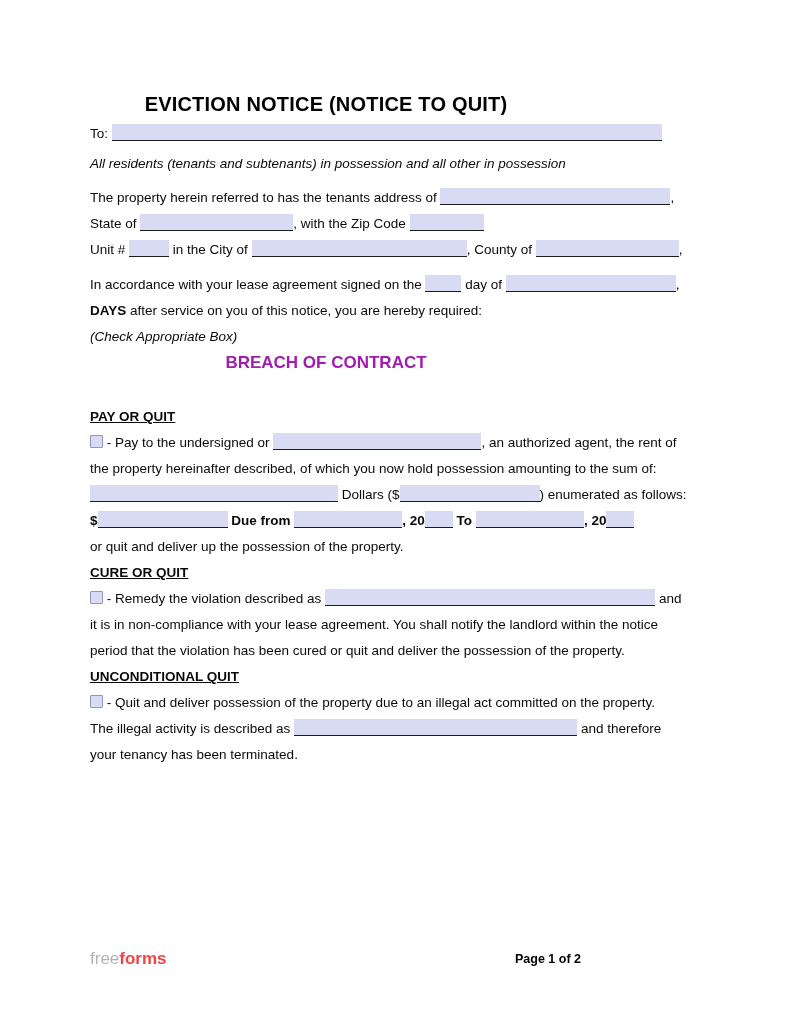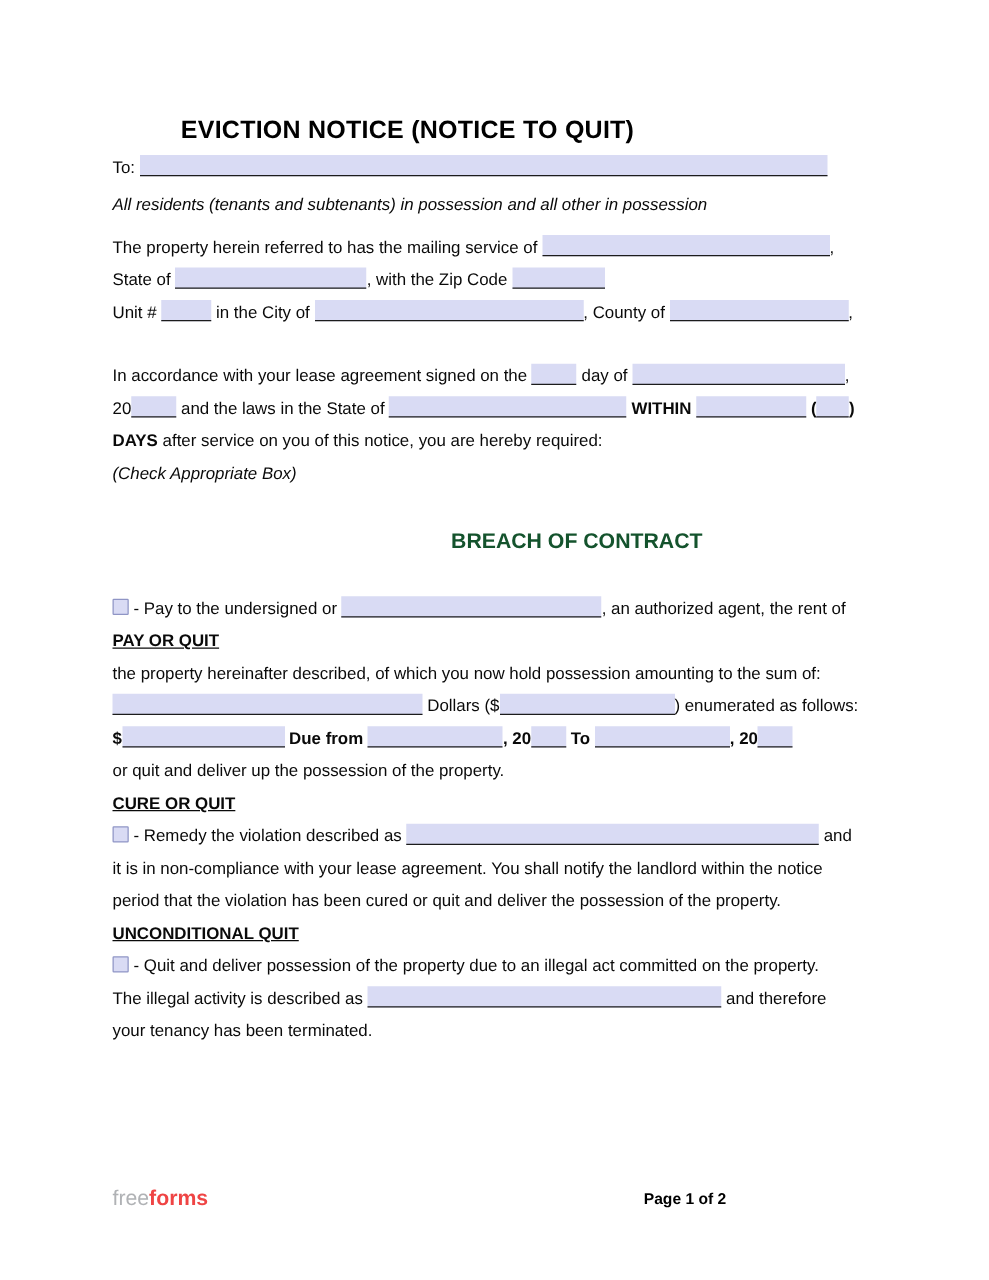--- a/index.html
+++ b/index.html
@@ -13,24 +13,24 @@
   .title{
     margin:0;text-align:center;font-size:20px;font-weight:bold;
     line-height:24px;letter-spacing:.2px;color:#000;
   }
   .line{height:26px;line-height:26px;white-space:nowrap;}
   .italic{font-style:italic;}
   .b{font-weight:bold;}
   .to-line{margin-top:5px;}
   .residents{margin-top:4px;}
   .para1{margin-top:8px;}
-  .para2{margin-top:25px;}
+  .para2{margin-top:9px;}
   .center-h{
-    margin-top:28px;height:26px;line-height:26px;text-align:right;
-    font-weight:bold;font-size:17px;color:#14532d;
+    height:26px;line-height:26px;text-align:center;
+    font-weight:bold;font-size:17px;color:#a21caf;
   }
   .sections{margin-top:28px;}
   .section-h{font-weight:bold;text-decoration:underline;}
   .field{
     display:inline-block;background:#d9dbf4;height:16px;
     border-bottom:1.5px solid #1c1c1c;vertical-align:-3px;
   }
   .checkbox{
     display:inline-block;width:11px;height:11px;background:#d9dbf4;
     border:1.2px solid #8f95c5;vertical-align:-1px;border-radius:1px;
@@ -59,21 +59,21 @@
 
     <div class="line to-line">
       <span>To:</span>
       <span class="field fw550"></span>
     </div>
 
     <div class="line italic residents">All residents (tenants and subtenants) in possession and all other in possession</div>
 
     <div class="para1">
       <div class="line">
-        <span>The property herein referred to has the mailing service of</span>
+        <span>The property herein referred to has the tenants address of</span>
         <span class="field fw230"></span><span>,</span>
       </div>
       <div class="line">
         <span>State of</span>
         <span class="field fw153"></span><span>, with the Zip Code</span>
         <span class="field fw74"></span>
       </div>
       <div class="line">
         <span>Unit #</span>
         <span class="field fw40"></span>
@@ -84,45 +84,37 @@
     </div>
 
     <div class="para2">
       <div class="line">
         <span>In accordance with your lease agreement signed on the</span>
         <span class="field fw36"></span>
         <span>day of</span>
         <span class="field fw170"></span><span>,</span>
       </div>
       <div class="line">
-        <span>20</span><span class="field fw36"></span>
-        <span>and the laws in the State of</span>
-        <span class="field fw190"></span>
-        <span class="b">WITHIN</span>
-        <span class="field fw88"></span>
-        <span class="b">(</span><span class="field fw26"></span><span class="b">)</span>
-      </div>
-      <div class="line">
         <span class="b">DAYS</span>
         <span>after service on you of this notice, you are hereby required:</span>
       </div>
       <div class="line italic">(Check Appropriate Box)</div>
     </div>
 
     <div class="center-h">BREACH OF CONTRACT</div>
 
     <div class="sections">
 
       <div class="line">
+        <span class="section-h">PAY OR QUIT</span>
+      </div>
+      <div class="line">
         <span class="checkbox"></span>
         <span>- Pay to the undersigned or</span>
         <span class="field fw208"></span><span>, an authorized agent, the rent of</span>
-      </div>
-      <div class="line">
-        <span class="section-h">PAY OR QUIT</span>
       </div>
       <div class="line">the property hereinafter described, of which you now hold possession amounting to the sum of:</div>
       <div class="line">
         <span class="field fw248"></span>
         <span>Dollars ($</span><span class="field fw140"></span><span>) enumerated as follows:</span>
       </div>
       <div class="line b">
         <span>$</span><span class="field fw130"></span>
         <span>Due from</span>
         <span class="field fw108"></span><span>, 20</span><span class="field fw28"></span>

